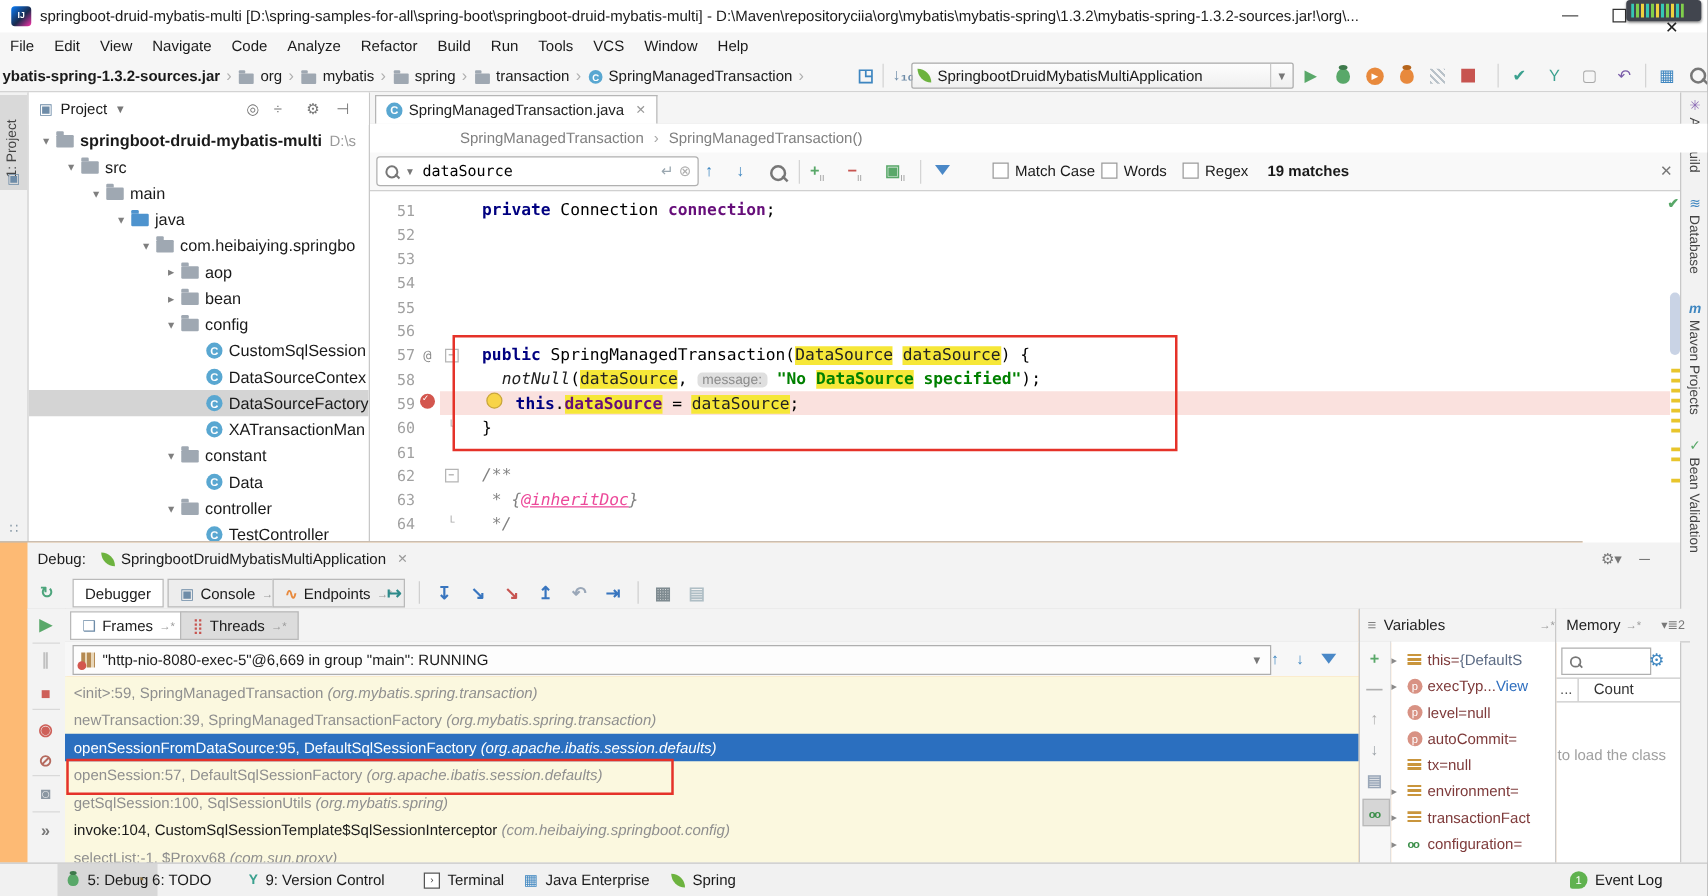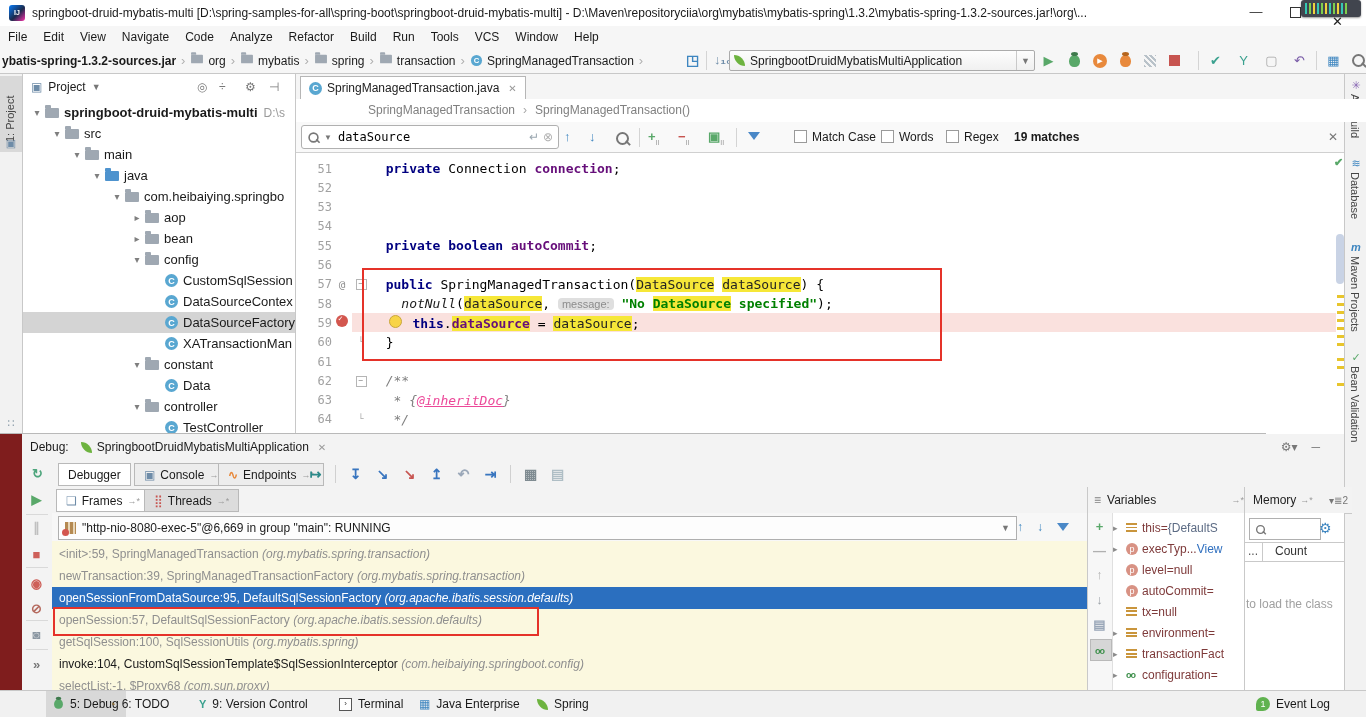--- a/index.html
+++ b/index.html
@@ -18,21 +18,21 @@
       box-shadow:0 1px 2px rgba(0,0,0,.4);overflow:hidden;}
   #overlay-widget::before{content:"";position:absolute;left:4px;top:3px;right:14px;bottom:3px;
       background:repeating-linear-gradient(90deg,#35c8b4 0 2px,#41454e 2px 4px,#7fcf4c 4px 6px,#41454e 6px 8px,#efd23e 8px 10px,#41454e 10px 12px);}
   .win-close{position:absolute;left:1332px;top:14px;font-size:13px;color:#222;}
   
   #menubar{position:absolute;left:0;top:26px;width:1366px;height:22px;background:#f6f6f6;line-height:22px;}
   .menu-item{display:inline-block;padding:0 8px;color:#1a1a1a;}
   
   #toolbar{position:absolute;left:0;top:48px;width:1366px;height:25px;background:#f6f6f6;border-bottom:1px solid #c8c8c8;}
   #crumbs{position:absolute;left:2px;top:0;height:25px;display:flex;align-items:center;white-space:nowrap;}
-  .crumb{display:inline-flex;align-items:flex-start;gap:4px;}
+  .crumb{display:inline-flex;align-items:flex-end;gap:4px;}
   .crumb-label{color:#1a1a1a;}
   .crumb-label.b{font-weight:bold;}
   .crumb-sep{color:#b0b0b0;margin:0 5px;font-size:13px;}
   .mini{transform:scale(.85);}
   #tb-sfs{position:absolute;left:686px;top:4px;color:#3e86c0;font-size:14px;}
   .tb-sep{position:absolute;top:3px;width:1px;height:19px;background:#d4d4d4;}
   #tb-sort{position:absolute;left:714px;top:4px;color:#6e8ca8;font-size:13px;font-weight:bold;}
   #runconfig{position:absolute;left:729px;top:2px;width:296px;height:19px;border:1px solid #ababab;border-radius:2px;
       background:linear-gradient(#fdfdfd,#f0f0f0);display:flex;align-items:center;padding:0 4px;gap:5px;}
   #runconfig .cfg-label{flex:1;color:#1a1a1a;}
@@ -125,21 +125,21 @@
   .t-hint{background:#dfdfdf;color:#8c8c8c;border-radius:4px;padding:0 4px;font-size:11px;font-family:"Liberation Sans",sans-serif;}
   .bulb{display:inline-block;width:11px;height:11px;border-radius:50%;background:#f8d448;border:1px solid #c9a63c;margin:0 3px;}
   
   #estripe{position:absolute;left:1041px;top:79px;width:7px;height:280px;}
   .smark{position:absolute;left:0;width:7px;height:3px;background:#e8c52c;}
   #scheck{position:absolute;left:1038px;top:82px;color:#59a869;font-size:11px;font-weight:bold;}
   #sthumb{position:absolute;left:1040px;top:160px;width:8px;height:50px;background:rgba(100,130,180,.35);border-radius:4px;}
   
   .ann{position:absolute;border:2px solid #e53229;pointer-events:none;z-index:50;}
   
-  #debugpanel{position:absolute;left:0px;top:433px;width:1266px;height:257px;background:#7f1d1d;border-top:1px solid #b9b9b9;}
+  #debugpanel{position:absolute;left:0px;top:433px;width:1266px;height:257px;background:#fdba74;border-top:1px solid #b9b9b9;}
   #dbg-row1{position:absolute;left:22px;top:0;width:1322px;height:26px;background:#f3f3f3;display:flex;align-items:center;}
   #dbg-label{margin-left:8px;color:#1a1a1a;}
   #dbg-session{display:flex;align-items:center;gap:5px;margin-left:12px;color:#1a1a1a;}
   #dbg-session .x{color:#999;font-size:10px;margin-left:4px;}
   .ic-leaf{display:inline-block;width:11px;height:11px;background:#6db33f;border-radius:0 100% 0 100%;}
   #dbg-row1-icons{position:absolute;right:24px;top:0;height:26px;display:flex;align-items:center;gap:14px;color:#777;}
   #dbg-row2{position:absolute;left:22px;top:26px;width:1322px;height:27px;background:#f3f3f3;border-bottom:1px solid #c9c9c9;}
   .dtab{position:absolute;top:3px;height:21px;display:flex;align-items:center;gap:5px;padding:0 9px;border:1px solid #b9b9b9;background:#ededed;color:#1a1a1a;}
   .dtab.sel{background:#fff;}
   .arrowstar{color:#9a9a9a;font-size:9px;}
@@ -432,21 +432,21 @@
       <span class="srch-opt" style="left:585px"><span class="cb"></span><span>Words</span></span>
       <span class="srch-opt" style="left:650px"><span class="cb"></span><span>Regex</span></span>
       <span id="matches">19 matches</span>
       <span id="esearch-close">✕</span>
     </div>
     <div id="code">
         <div class="cl" style="top: 6px;"><span class="ln">51</span><span class="gm"></span><span class="fold"></span><span class="ct"><span class="t-pl">  </span><span class="t-kw">private</span><span class="t-pl"> Connection </span><span class="t-fd">connection</span><span class="t-pl">;</span></span></div>
         <div class="cl" style="top: 25.3px;"><span class="ln">52</span><span class="gm"></span><span class="fold"></span><span class="ct"></span></div>
         <div class="cl" style="top: 44.6px;"><span class="ln">53</span><span class="gm"></span><span class="fold"></span></div>
         <div class="cl" style="top: 63.9px;"><span class="ln">54</span><span class="gm"></span><span class="fold"></span><span class="ct"></span></div>
-        <div class="cl" style="top: 83.2px;"><span class="ln">55</span><span class="gm"></span><span class="fold"></span><span class="ct"><span class="t-pl">  </span><span class="t-kw">private</span><span class="t-pl"> </span><span class="t-kw">boolean</span><span class="t-pl"> </span><span class="t-fd">autoCommit</span><span class="t-pl">;</span></span></div>
+        <div class="cl" style="top: 83.2px;"><span class="ln">55</span><span class="gm"></span><span class="fold"></span></div>
         <div class="cl" style="top: 102.5px;"><span class="ln">56</span><span class="gm"></span><span class="fold"></span><span class="ct"></span></div>
         <div class="cl" style="top: 121.8px;"><span class="ln">57</span><span class="gm">@</span><span class="fold"><span class="fbox">−</span></span><span class="ct"><span class="t-pl">  </span><span class="t-kw">public</span><span class="t-pl"> SpringManagedTransaction(</span><span class="t-hl">DataSource</span><span class="t-pl"> </span><span class="t-hl">dataSource</span><span class="t-pl">) {</span></span></div>
         <div class="cl" style="top: 141.1px;"><span class="ln">58</span><span class="gm"></span><span class="fold"></span><span class="ct"><span class="t-pl">    </span><span class="t-it">notNull</span><span class="t-pl">(</span><span class="t-hl">dataSource</span><span class="t-pl">, </span><span class="t-hint">message:</span><span class="t-pl"> </span><span class="t-st">"No </span><span class="t-sh">DataSource</span><span class="t-st"> specified"</span><span class="t-pl">);</span></span></div>
         <div class="cl cur" style="top: 160.4px;"><span class="ln">59</span><span class="gm"><span class="bp"></span></span><span class="fold"></span><span class="ct"><span class="t-pl">  </span><span class="bulb"></span><span class="t-pl"> </span><span class="t-kw">this</span><span class="t-pl">.</span><span class="t-fh">dataSource</span><span class="t-pl"> = </span><span class="t-hl">dataSource</span><span class="t-pl">;</span></span></div>
         <div class="cl" style="top: 179.7px;"><span class="ln">60</span><span class="gm"></span><span class="fold">└</span><span class="ct"><span class="t-pl">  }</span></span></div>
         <div class="cl" style="top: 199px;"><span class="ln">61</span><span class="gm"></span><span class="fold"></span><span class="ct"></span></div>
         <div class="cl" style="top: 218.3px;"><span class="ln">62</span><span class="gm"></span><span class="fold"><span class="fbox">−</span></span><span class="ct"><span class="t-cm">  /**</span></span></div>
         <div class="cl" style="top: 237.6px;"><span class="ln">63</span><span class="gm"></span><span class="fold"></span><span class="ct"><span class="t-cm">   * {</span><span class="t-dt">@inheritDoc</span><span class="t-cm">}</span></span></div>
         <div class="cl" style="top: 256.9px;"><span class="ln">64</span><span class="gm"></span><span class="fold">└</span><span class="ct"><span class="t-cm">   */</span></span></div>
       </div>

